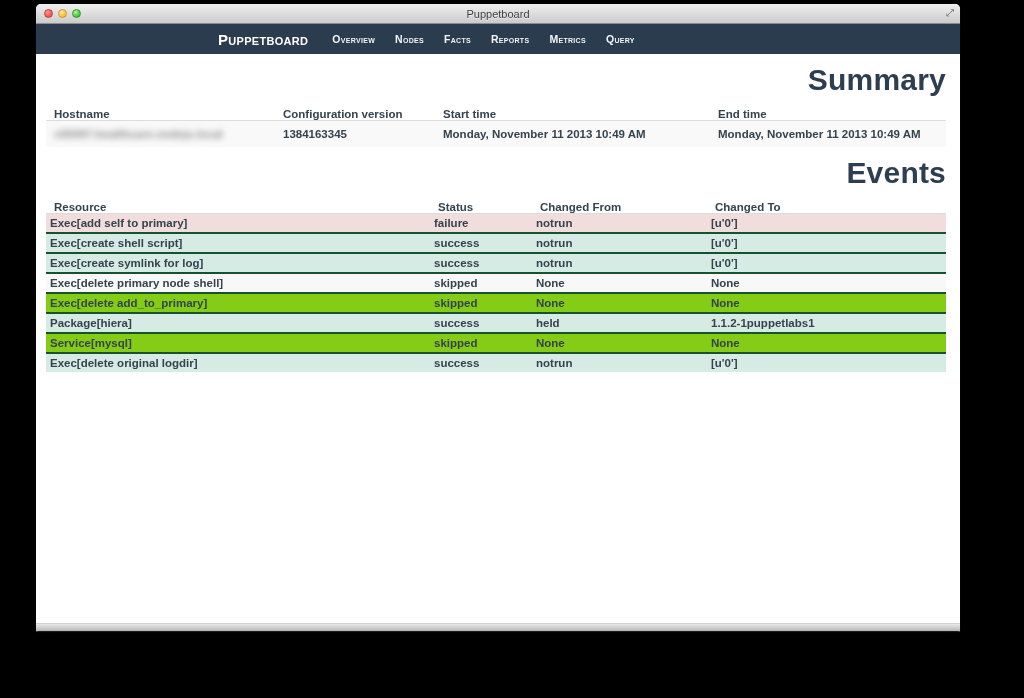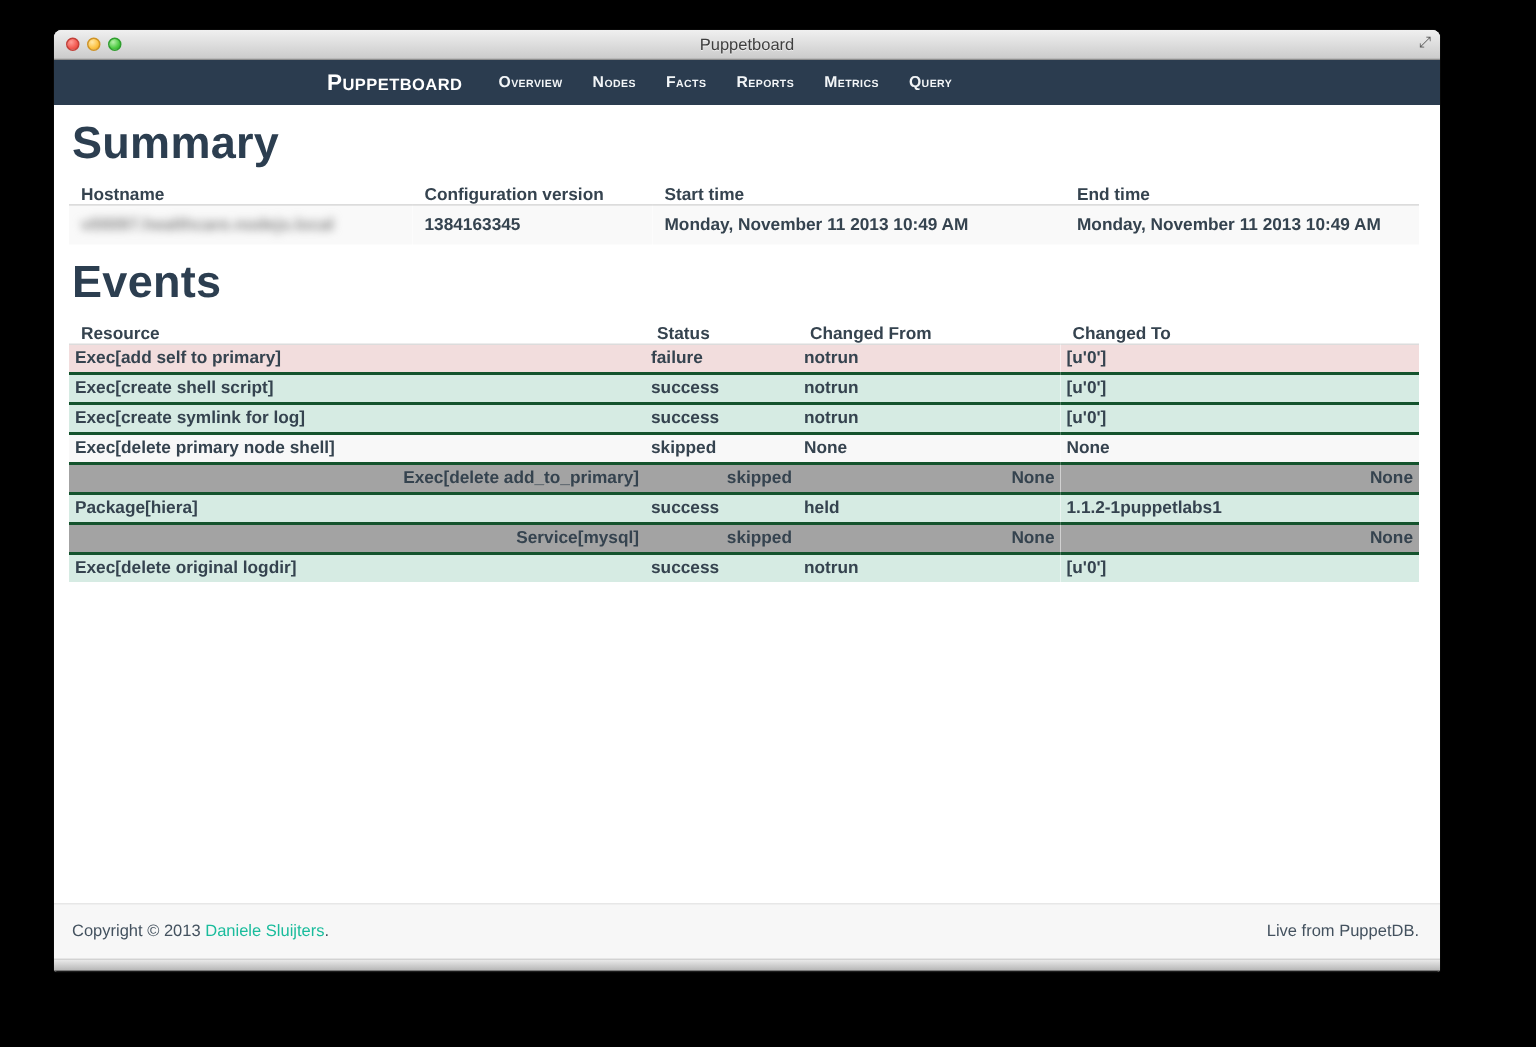--- a/index.html
+++ b/index.html
@@ -7,21 +7,21 @@
   body {
     background: #000;
     font-family: "Liberation Sans", "DejaVu Sans", sans-serif;
     position: relative;
     overflow: hidden;
   }
 
   
   .window {
     position: absolute;
-    left: 36px; top: 20px;
+    left: 36px; top: 4px;
     width: 924px; height: 628px;
     border-radius: 5px 5px 2px 2px;
     box-shadow: 0 10px 28px rgba(0,0,0,0.75), 0 0 1px rgba(255,255,255,0.25);
     overflow: hidden;
     display: flex;
     flex-direction: column;
     background: #fff;
   }
   .titlebar {
     height: 20px;
@@ -102,20 +102,21 @@
     background: #fff;
     padding: 0 14px 0 10px;
     overflow: hidden;
   }
   h1.section-heading {
     font-size: 30px;
     font-weight: bold;
     color: #2c3e50;
     margin: 9px 0 7px 2px;
     letter-spacing: 0.2px;
+    text-align: right;
   }
   table.tbl {
     width: 100%;
     border-collapse: collapse;
     table-layout: fixed;
     color: #35434f;
   }
   table.tbl th {
     text-align: left;
     font-size: 11.5px;
@@ -132,21 +133,21 @@
     font-weight: bold;
   }
   .summary-table td { padding: 7px 8px; }
   .summary-table tbody tr { background: #f9f9f9; }
   .events-table td { padding: 3px 4px; }
   .events-table tbody tr { border-top: 2px solid #14532d; }
   .events-table tbody tr:first-child { border-top: 1px solid #fff; }
   tr.state-danger  { background: #f2dddd; }
   tr.state-success { background: #d6ebe3; }
   tr.state-striped { background: #f8f8f8; }
-  tr.state-plain   { background: #a3a3a3; text-align: right; }
+  tr.state-plain   { background: #84cc16; }
 
   .blurred {
     filter: blur(3px);
     color: #8a8a8a;
   }
 
   
   .footer {
     flex: 0 0 37px;
     background: #f7f7f7;
@@ -292,22 +293,16 @@
             <td>Exec[delete original logdir]</td>
             <td>success</td>
             <td>notrun</td>
             <td>[u'0']</td>
           </tr>
         </tbody>
     </table>
 
   </main>
 
-  <footer class="footer">
-    <span>
-      <span>Copyright © 2013 </span><a>Daniele Sluijters</a><span>.</span>
-    </span>
-    <span>Live from PuppetDB.</span>
-  </footer>
 
   <div class="window-bottom-bar"></div>
 
 </div>
 
 </body></html>

